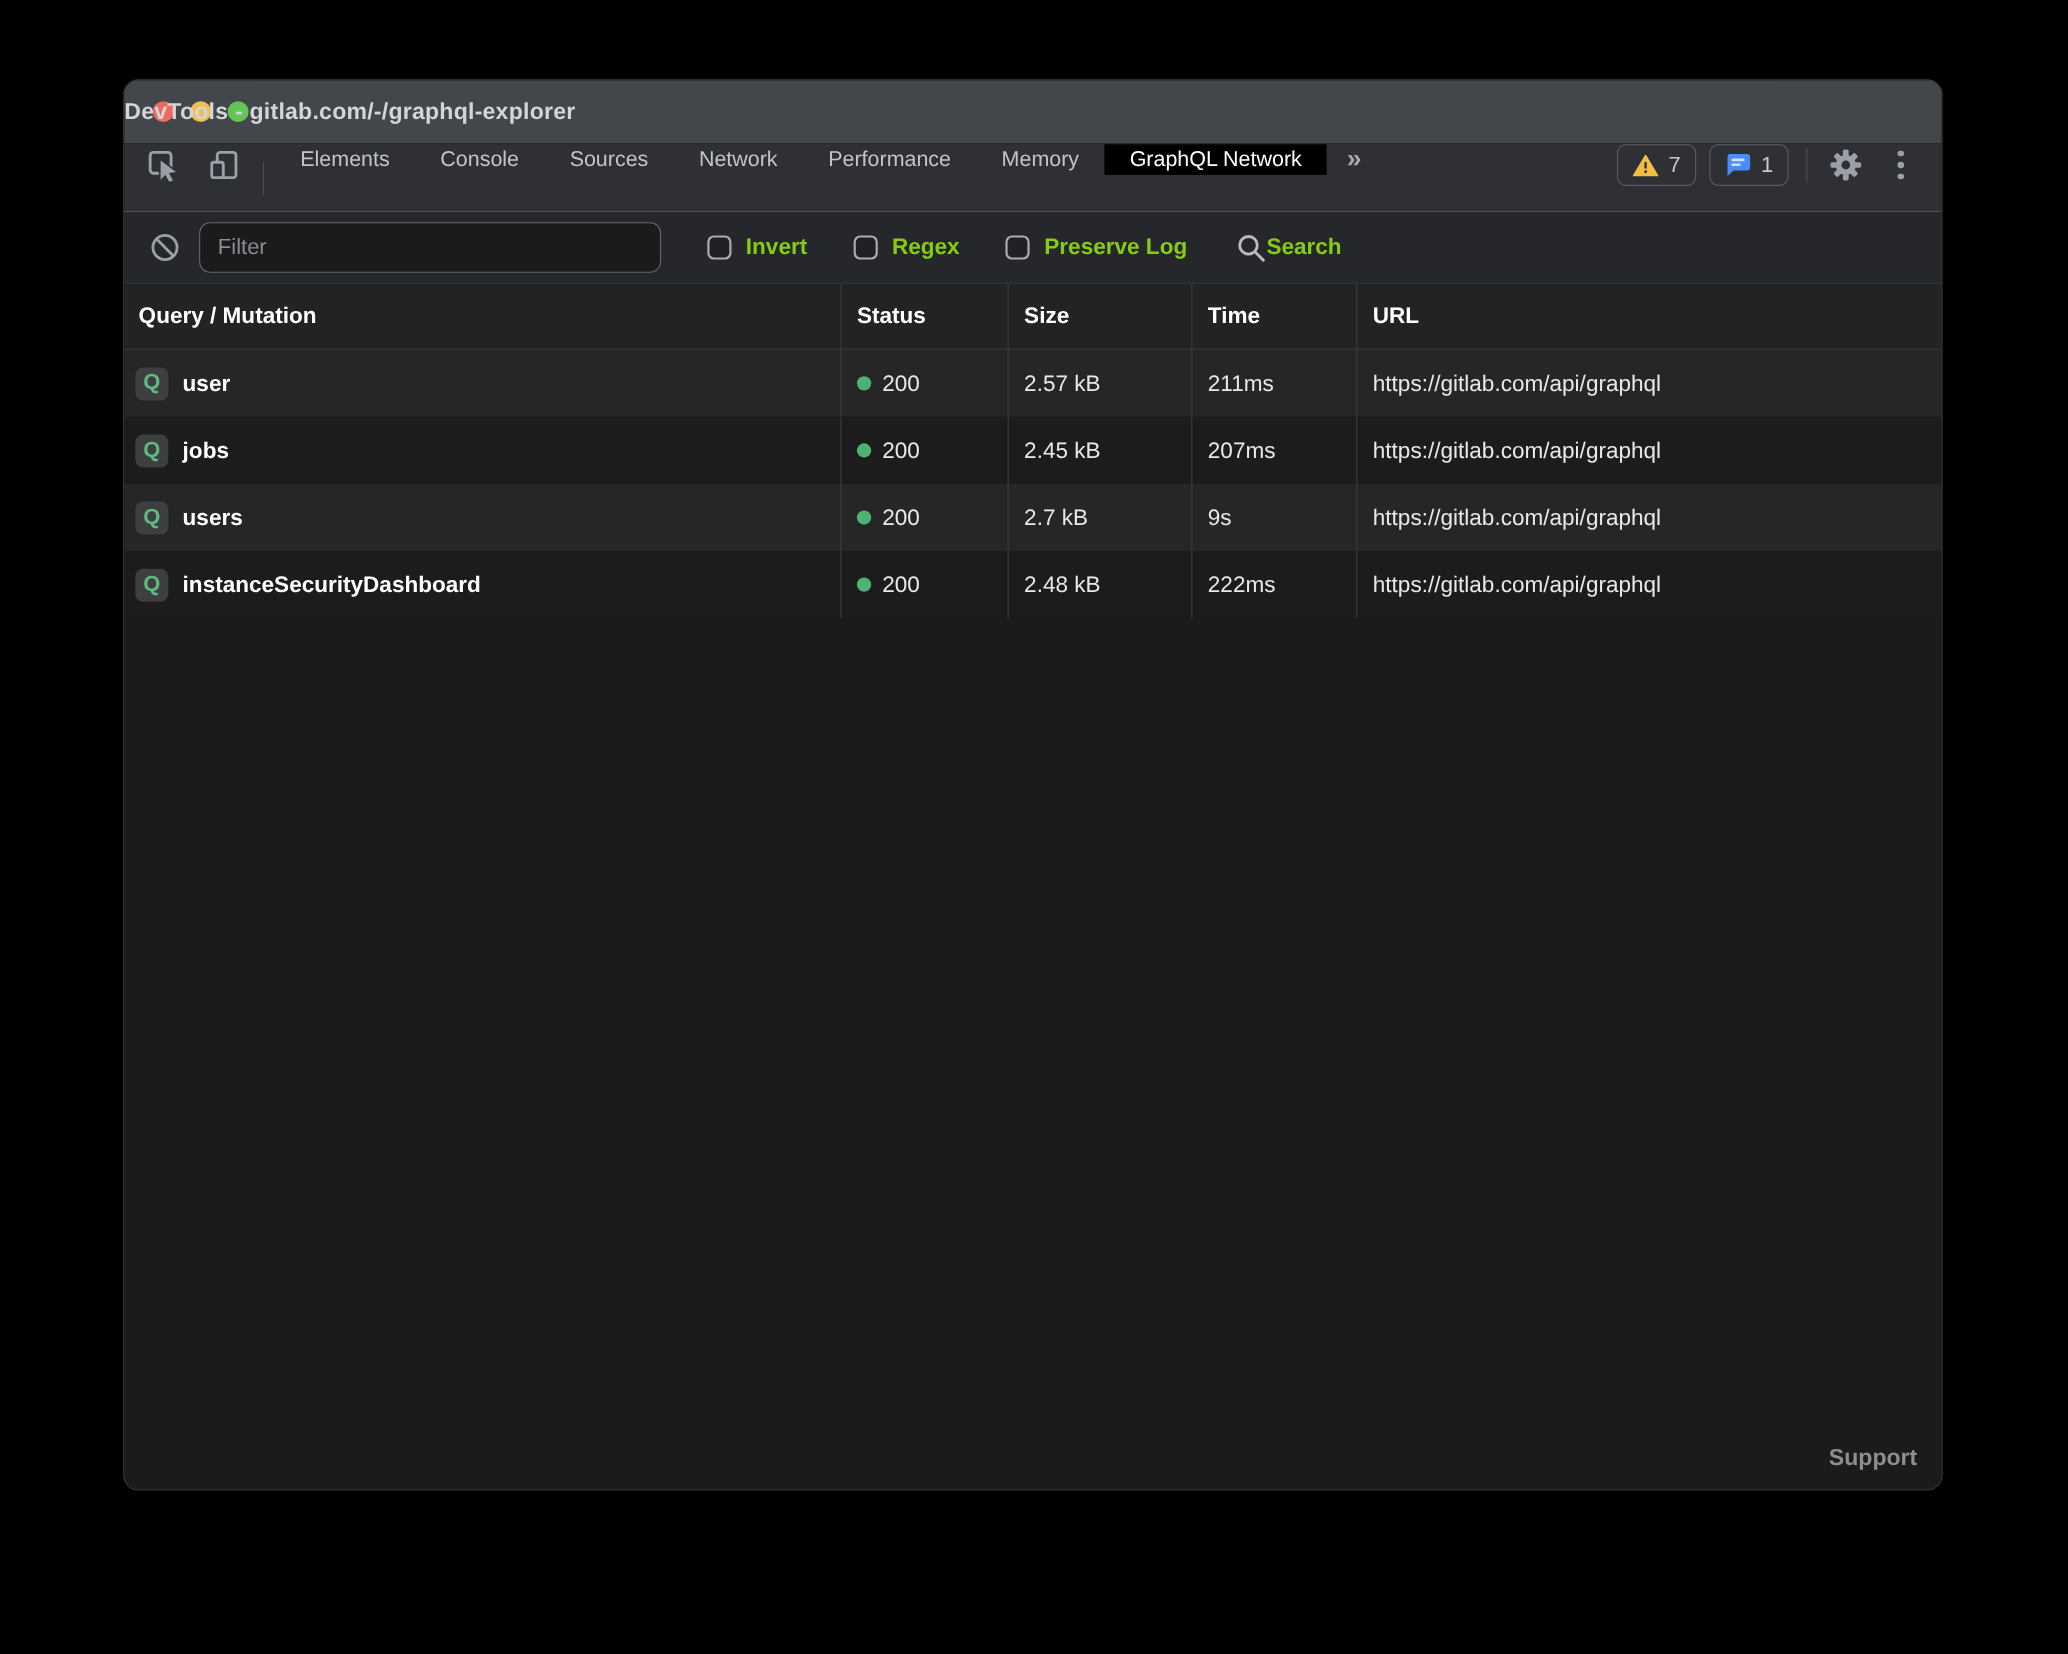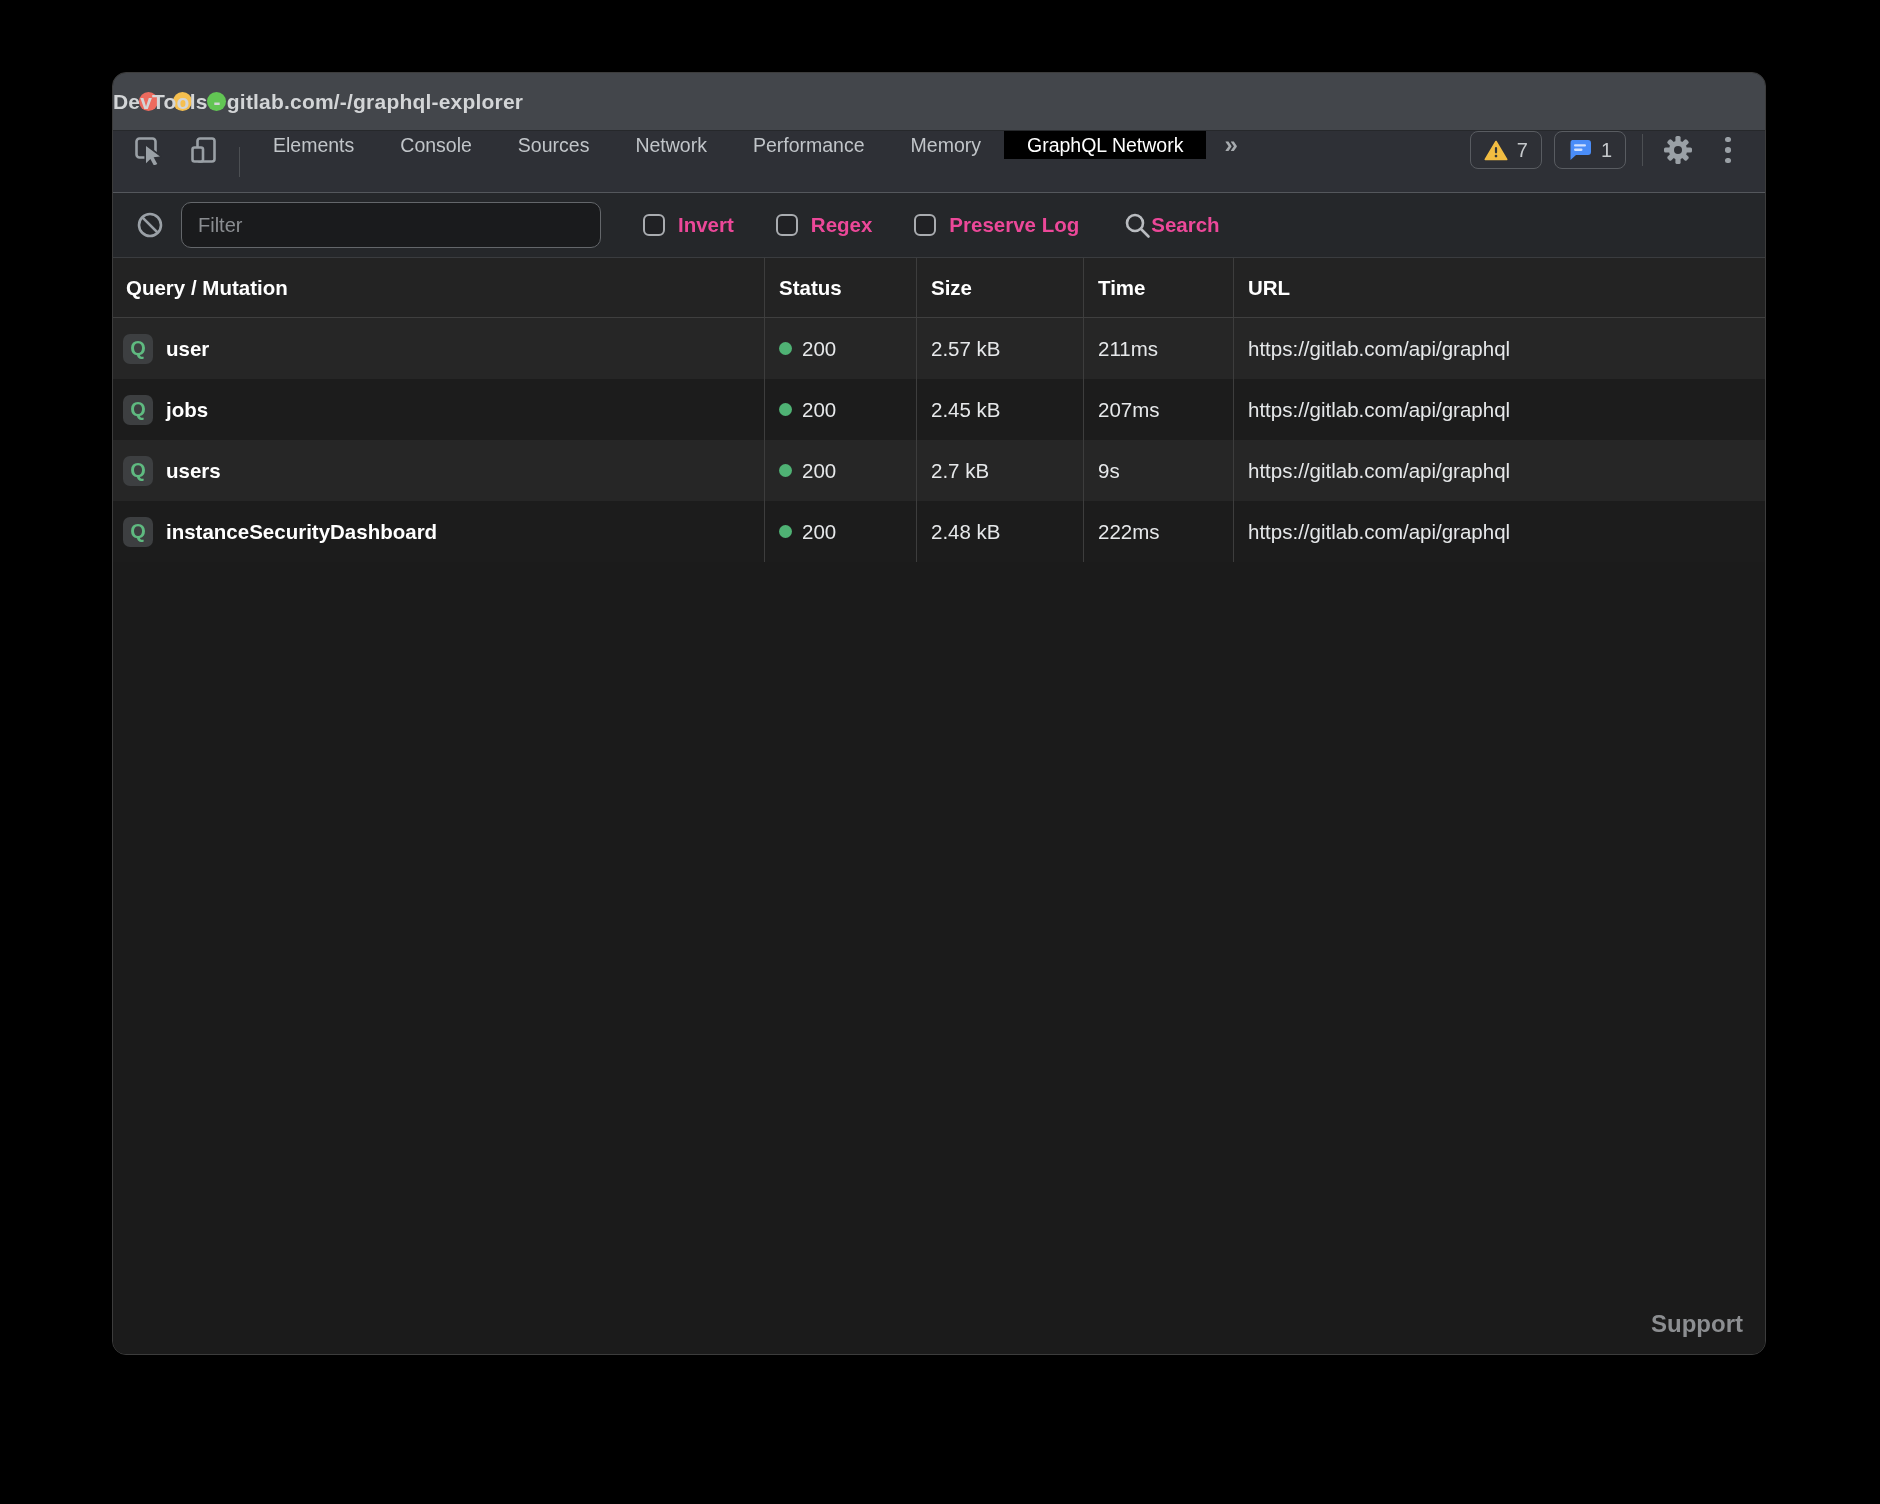--- a/index.html
+++ b/index.html
@@ -60,21 +60,21 @@
     width:420px; height:46px; margin-left:16px;
     background:#1a1b1d; border:1.5px solid #64676b; border-radius:10px;
     color:#e8eaed; font-size:20px; padding:0 16px; outline:none;
     font-family:"Liberation Sans", sans-serif;
   }
   .filter-input::placeholder { color:#8a8d91; }
   .check-group { display:flex; align-items:center; gap:13px; margin-left:42px; }
   .checkbox {
     width:22px; height:22px; border:2.5px solid #a9acb0; border-radius:6px; background:#202124;
   }
-  .check-label { color:#ec4899; font-size:20.5px; font-weight:700; }
+  .check-label { color:#84cc16; font-size:20.5px; font-weight:700; }
   .search-group { display:flex; align-items:center; margin-left:44px; }
 
   
   .grid-row {
     display:grid; grid-template-columns:651px 152px 167px 150px 1fr;
     align-items:stretch;
   }
   .grid-row > div { display:flex; align-items:center; overflow:hidden; white-space:nowrap; }
   .grid-row > div + div { border-left:1px solid #3d3d3d; }
 
@@ -95,21 +95,21 @@
     color:#5fba80; font-size:20px; font-weight:700;
   }
   .name { color:#fff; font-weight:700; }
   .cell-status { padding-left:14px; gap:10px; }
   .dot { width:13px; height:13px; border-radius:50%; background:#4fb274; flex:0 0 auto; }
   .cell-size, .cell-time, .cell-url { padding-left:14px; }
 
   .empty-area { flex:1 1 auto; background:#1b1b1b; position:relative; }
   .support {
     position:absolute; right:22px; bottom:16px;
-    color:#8c8e91; font-size:24px; font-weight:700;
+    color:#8c8e91; font-size:21px; font-weight:700;
   }
 
   svg { display:block; }
 </style>
 </head>
 <body>
 
 <div class="window">
 
   <div class="titlebar">

